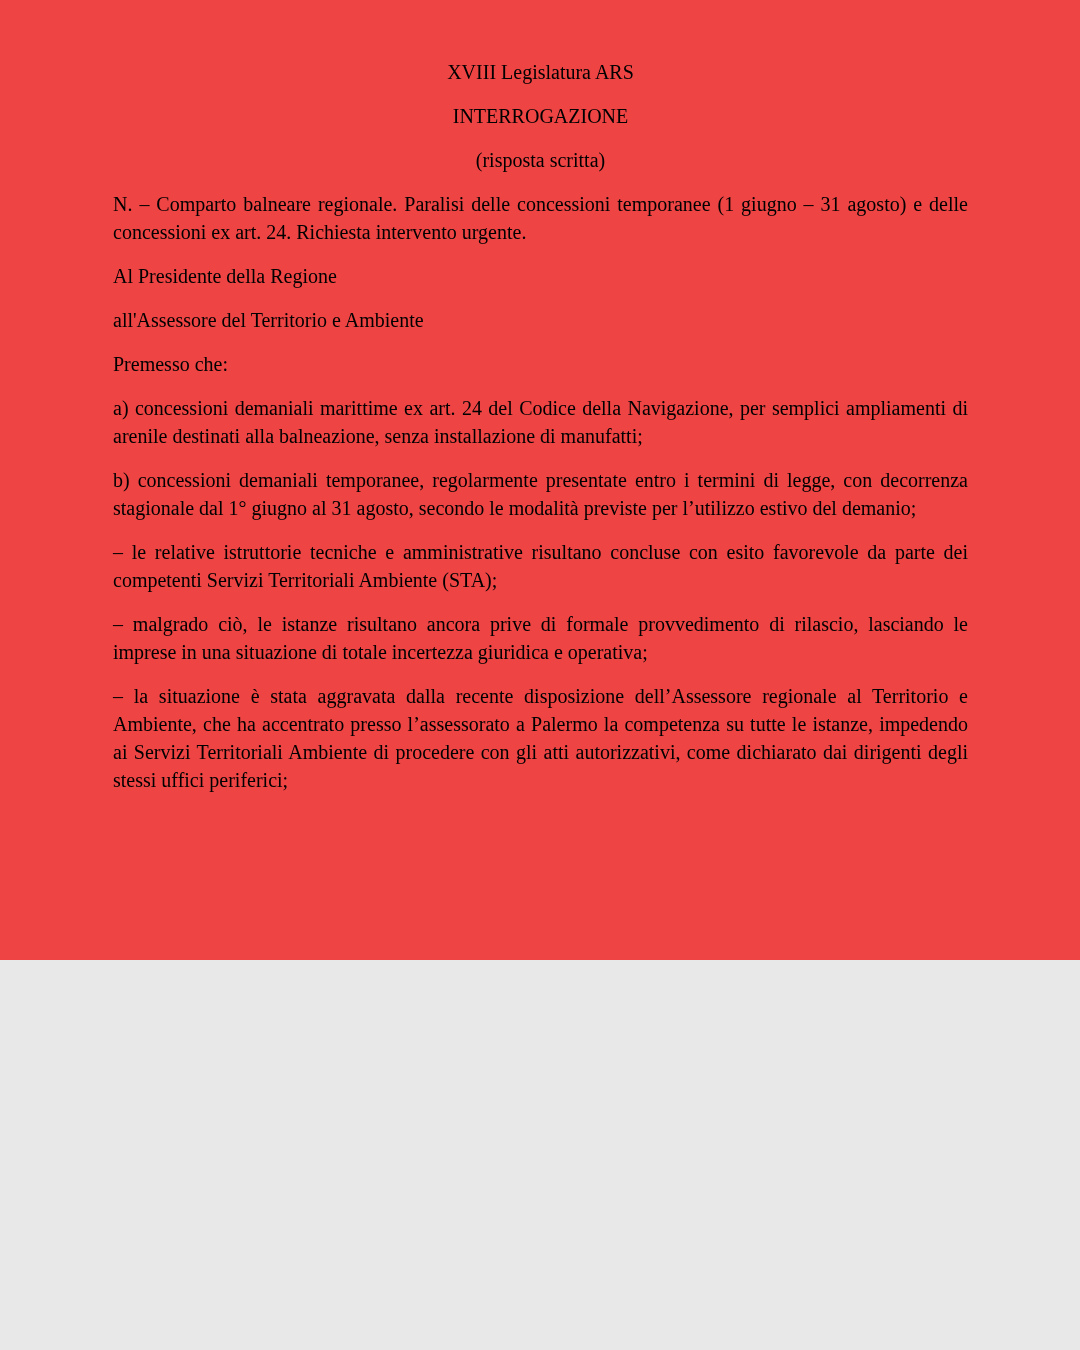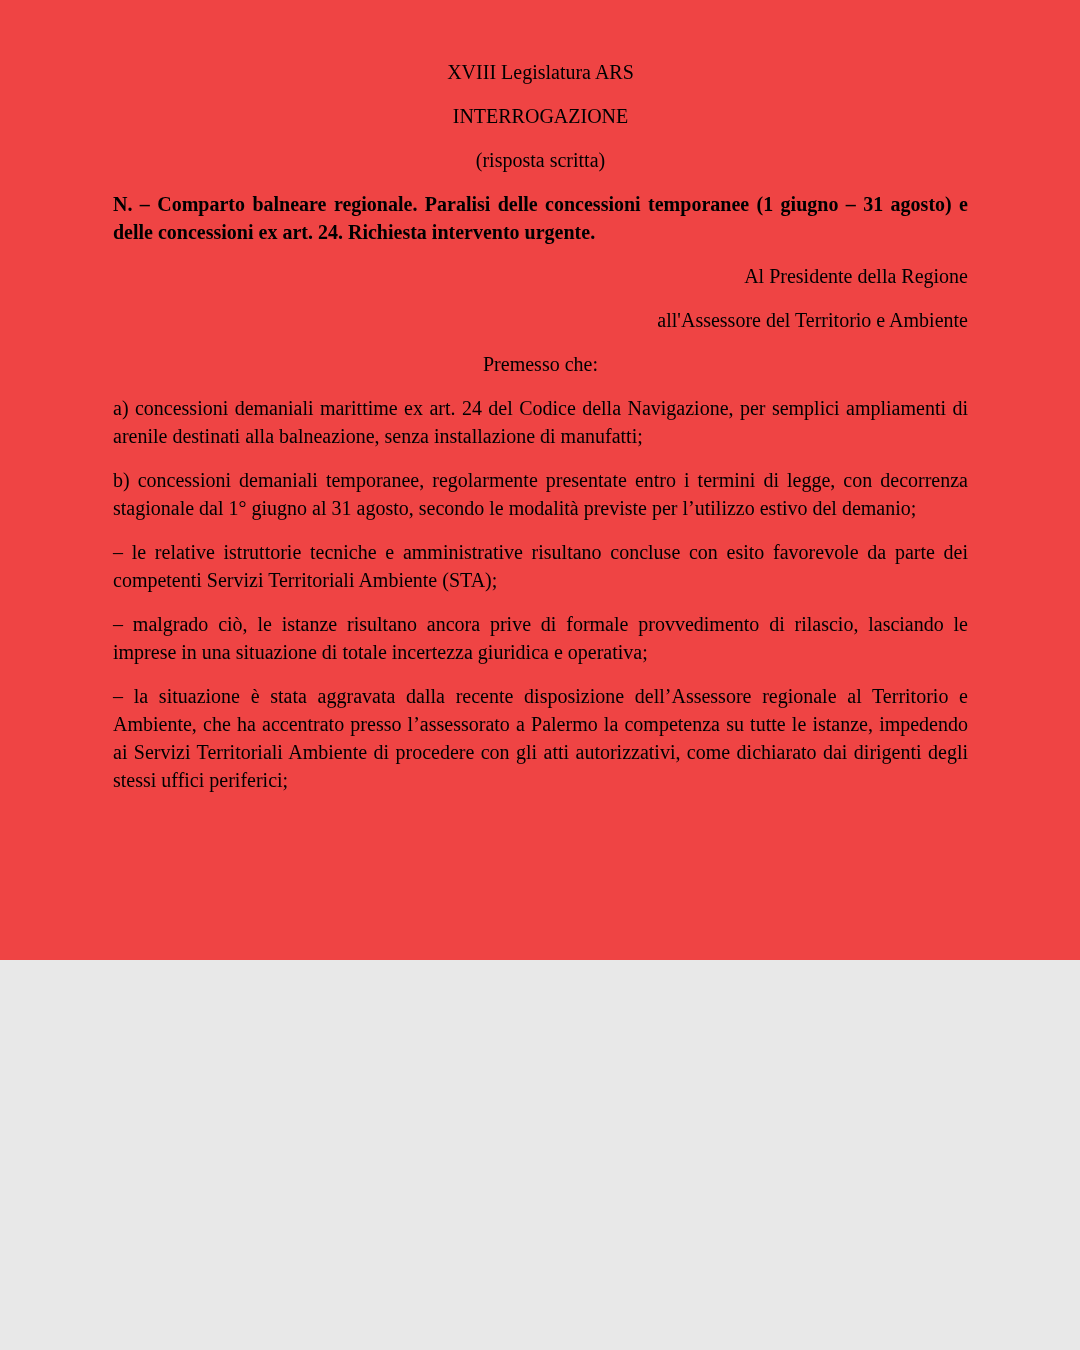--- a/index.html
+++ b/index.html
@@ -12,25 +12,25 @@
     color: #000000;
     font-family: "Liberation Serif", "DejaVu Serif", serif;
     font-size: 20px;
     line-height: 28px;
     box-sizing: border-box;
     padding: 58px 112px 44px 113px;
     overflow: hidden;
   }
   .page p { margin: 0 0 16px 0; }
   .center { text-align: center; }
-  .right  { text-align: right; }
+  .right  { text-align: left; }
   .just   { text-align: justify; }
-  .bold   { font-weight: bold; }
+  .bold   { font-weight: normal; }
   .gap1   { margin-top: 60px; }  
-  .gap2   { margin-top: 95px; text-align: center; }  
+  .gap2   { margin-top: 95px; }  
 </style>
 </head>
 <body>
 
 <div class="page">
   <p class="center">XVIII Legislatura ARS</p>
   <p class="center gap1">INTERROGAZIONE</p>
   <p class="center">(risposta scritta)</p>
   <p class="just bold gap1">N. – Comparto balneare regionale. Paralisi delle concessioni temporanee (1 giugno – 31 agosto) e delle concessioni ex art. 24. Richiesta intervento urgente.</p>
   <p class="right gap1">Al Presidente della Regione</p>

